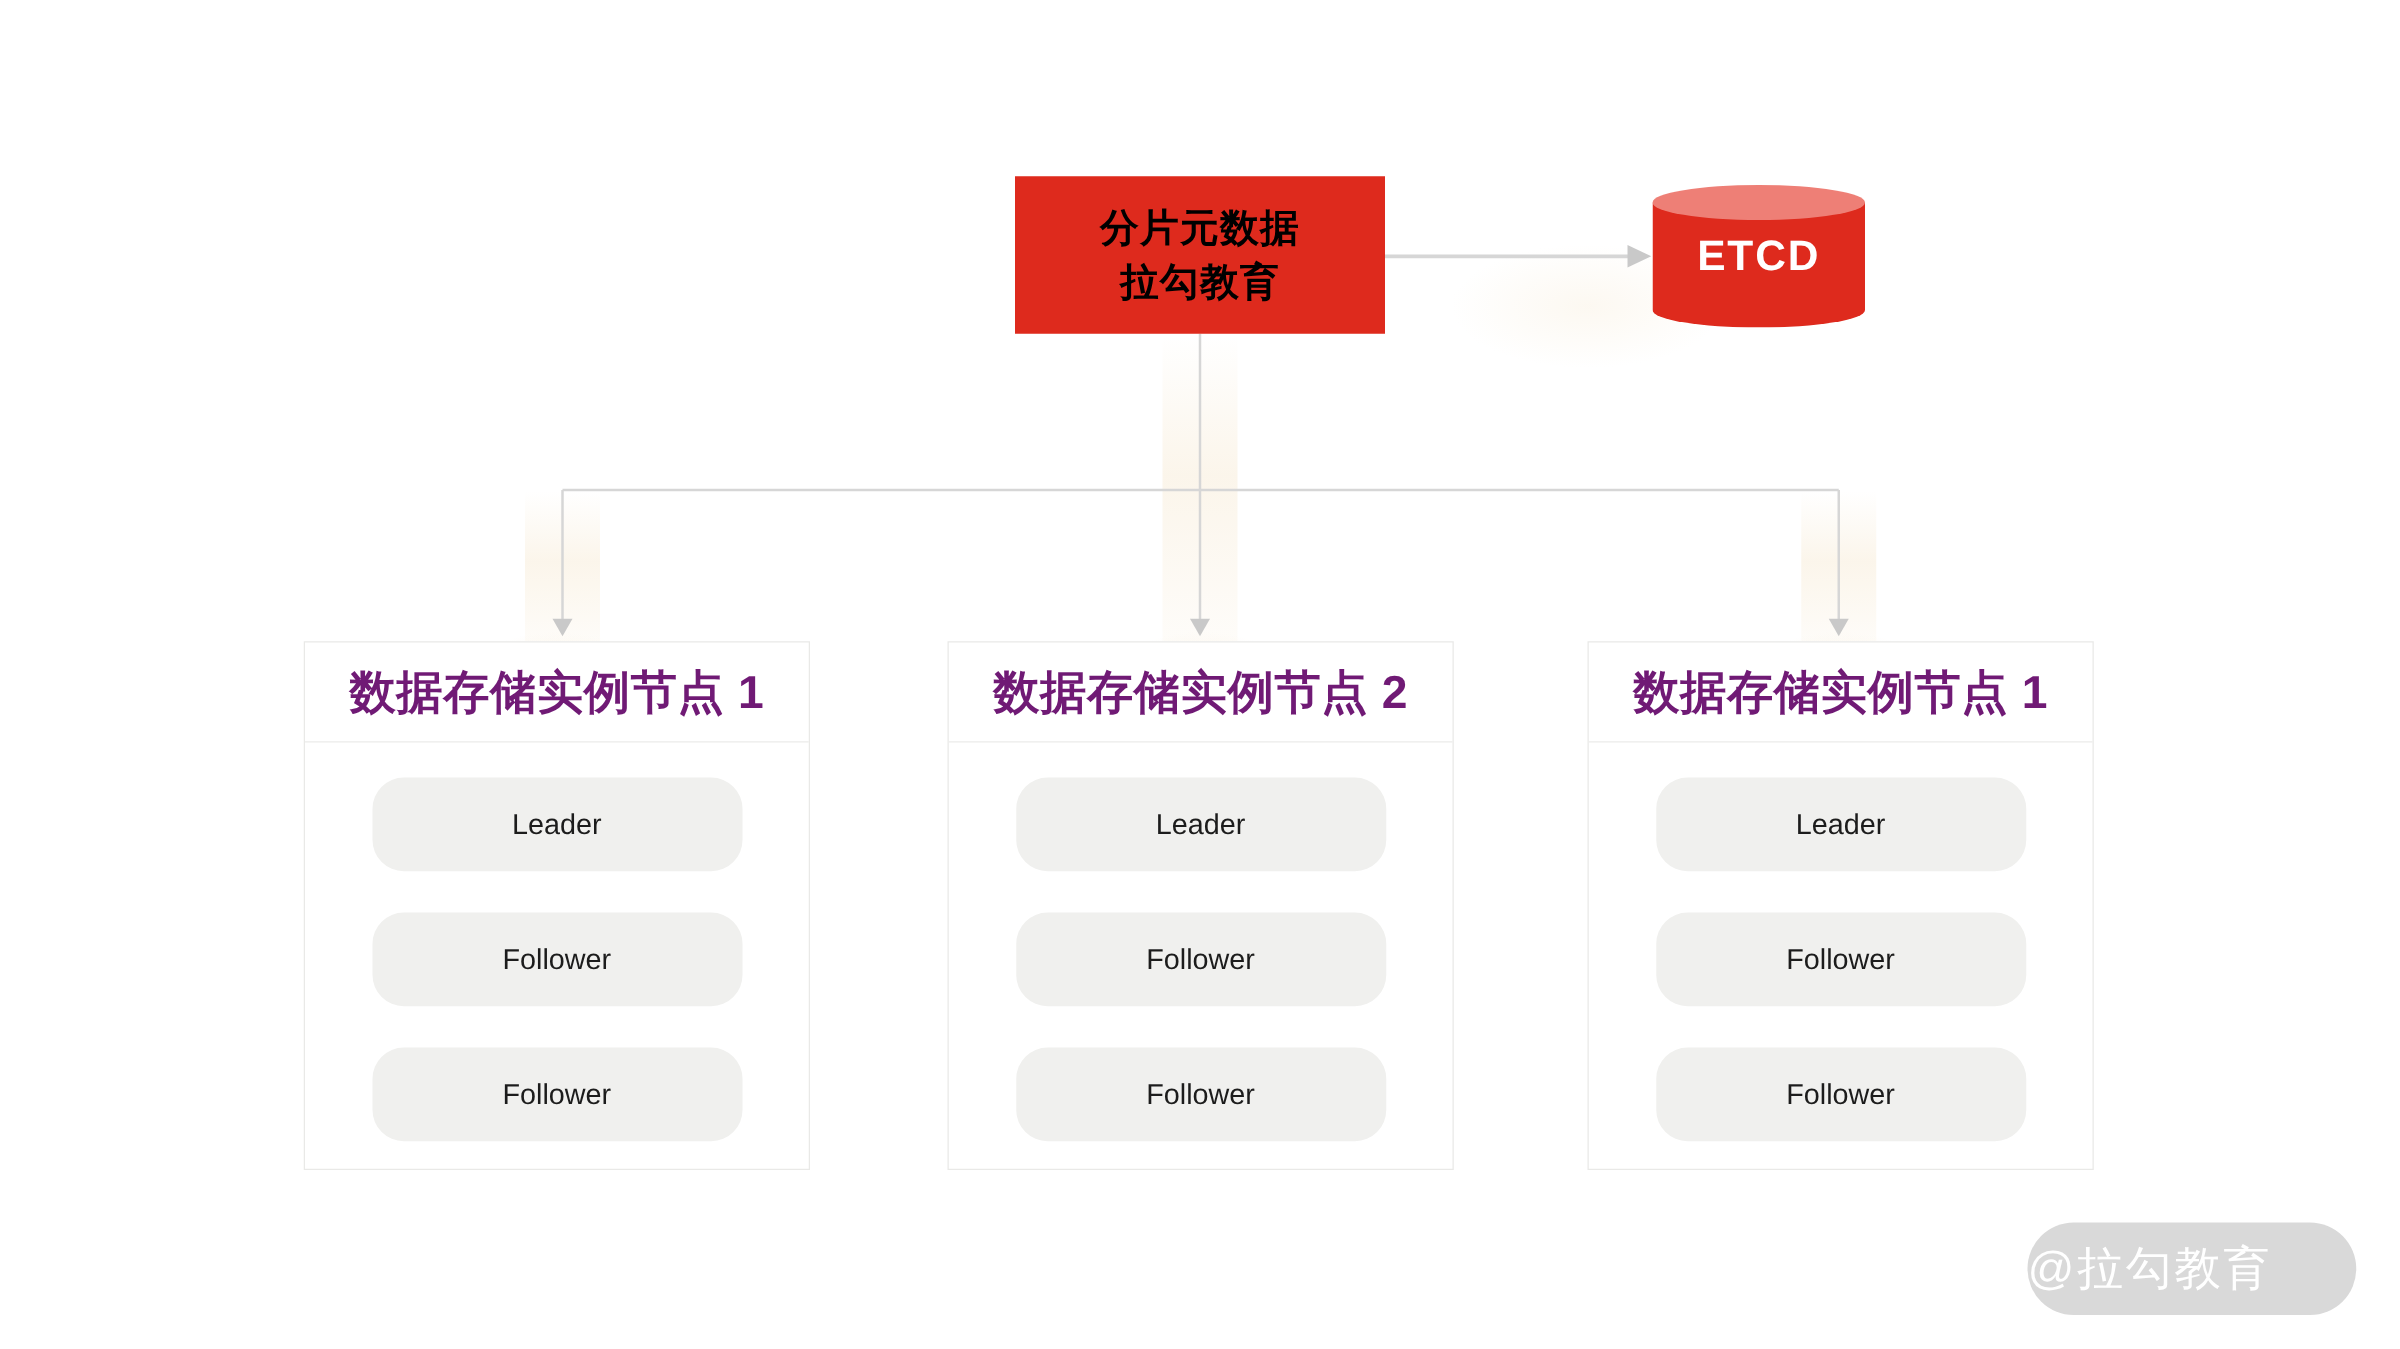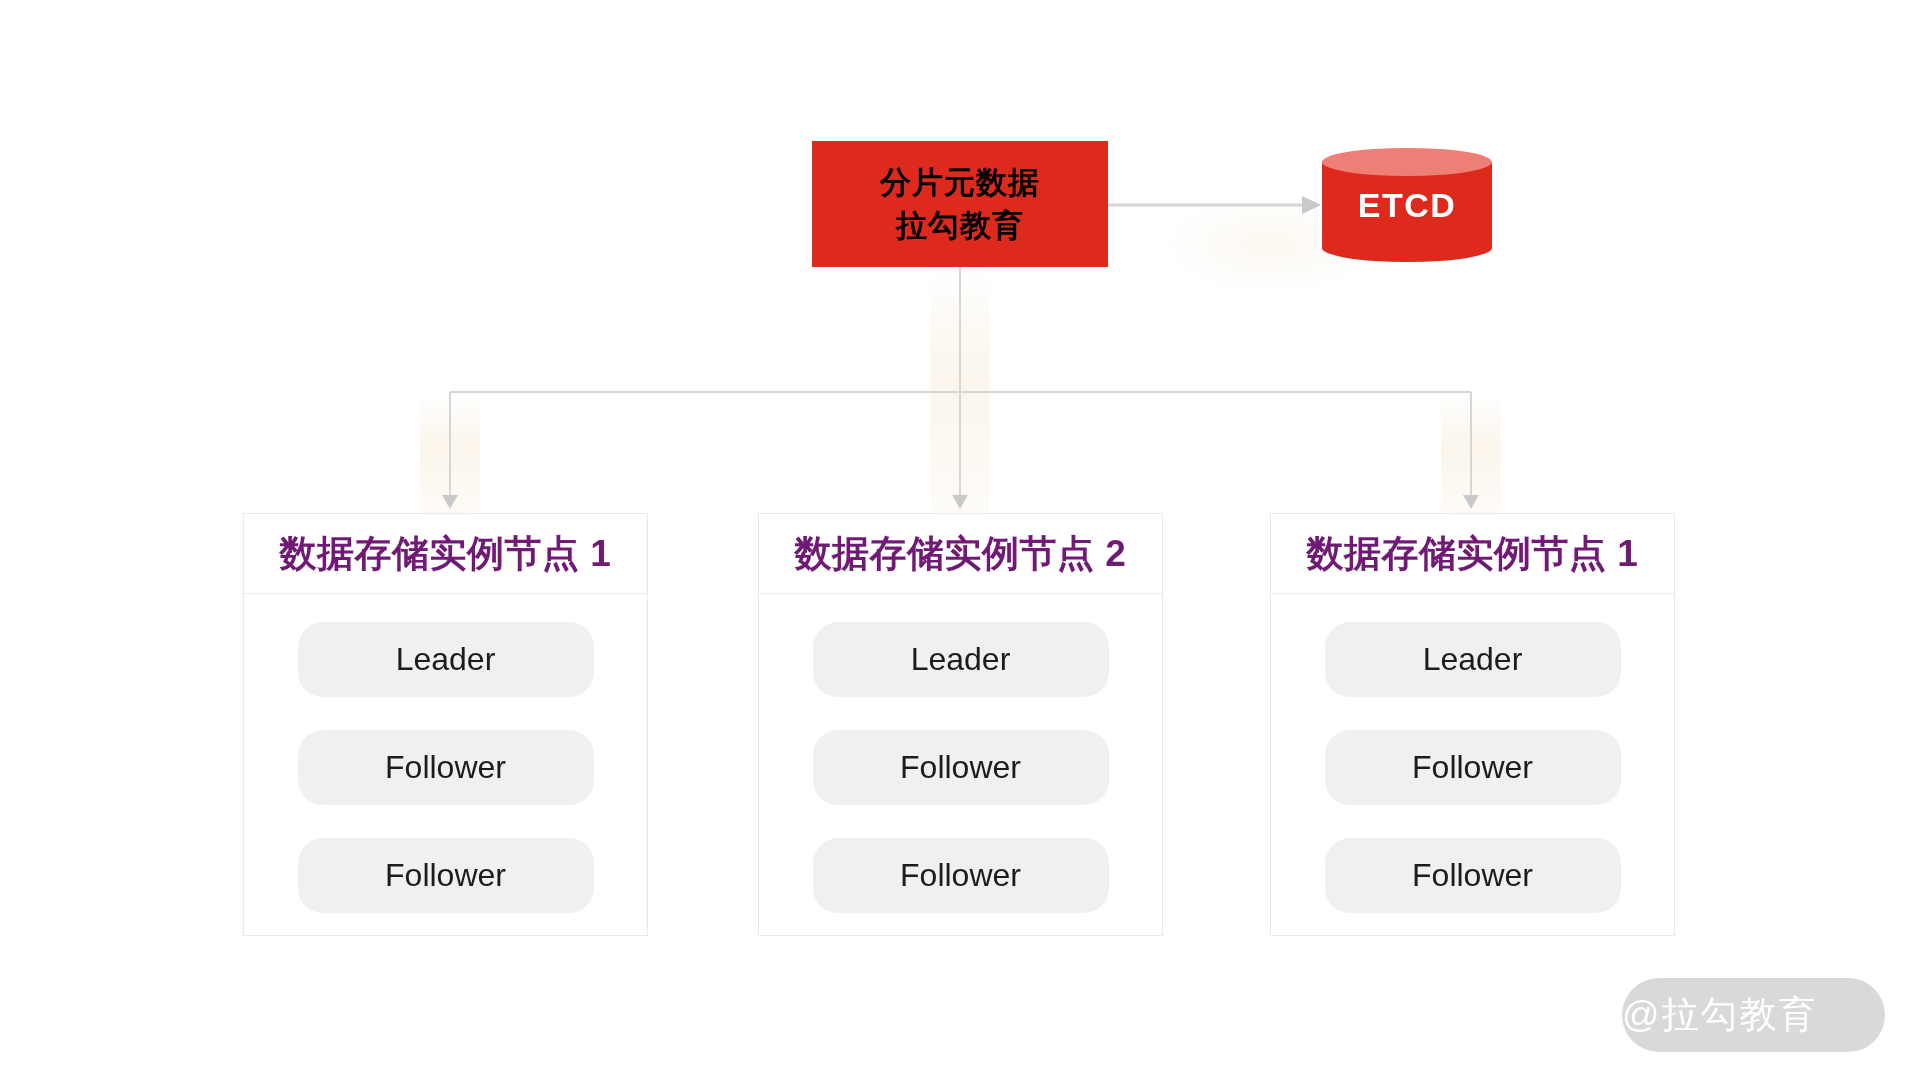--- a/index.html
+++ b/index.html
@@ -94,21 +94,21 @@
     flex-direction: column;
     align-items: center;
     gap: 33px;
   }
   .role {
     width: 296px; height: 75px;
     background: #f0f0ee;
     display: flex;
     align-items: center;
     justify-content: center;
-    font-size: 32px;
+    font-size: 23px;
     font-weight: 500;
     color: #1c1c1c;
     border-radius: 25px;
   }
 
   
   .watermark {
     position: absolute;
     left: 1622px; top: 978px;
     width: 263px; height: 74px;

